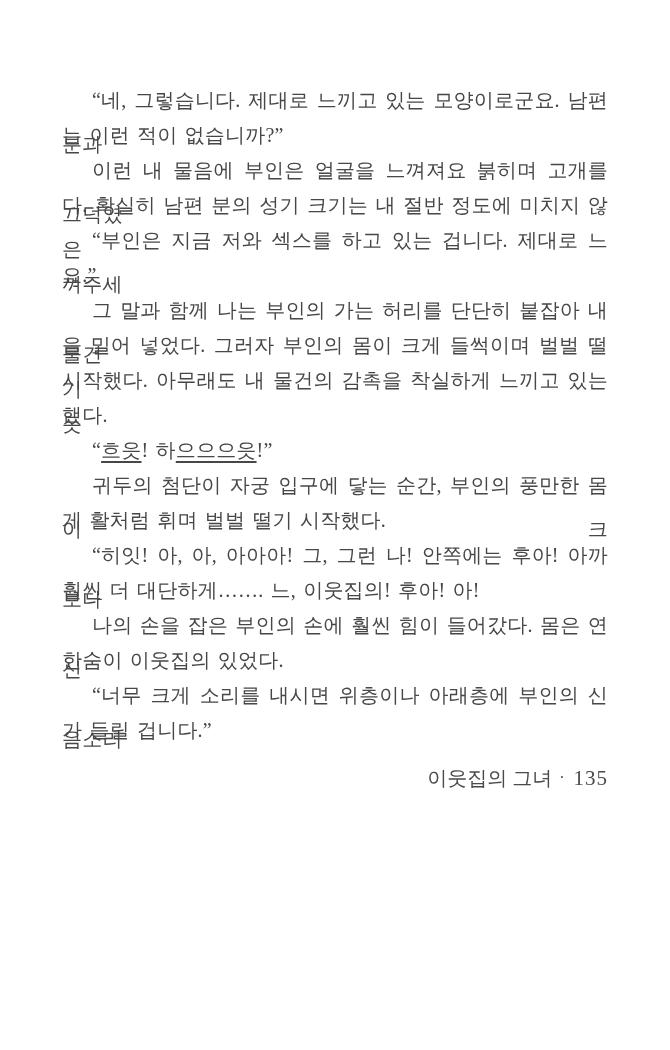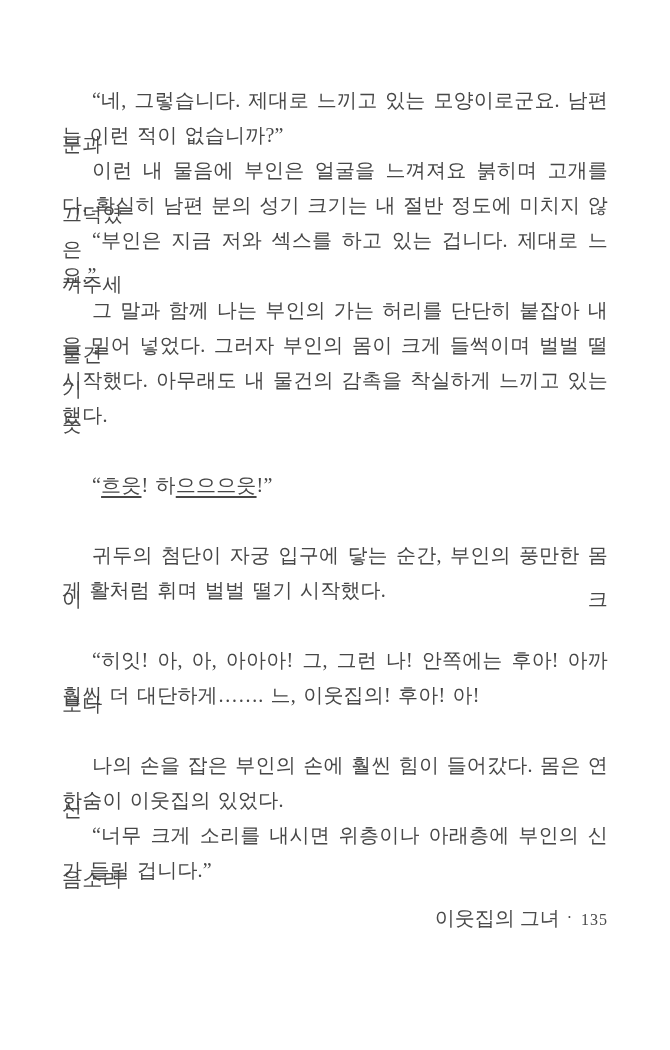--- a/index.html
+++ b/index.html
@@ -28,40 +28,40 @@
     white-space: nowrap;
     letter-spacing: 0.2px;
     word-spacing: 2px;
   }
   .j {
     white-space: normal;
     text-align: justify;
     text-align-last: justify;
   }
   .ind { text-indent: 30px; }
-  .gap { margin-top: 35px; }
+  .gap { }
   .u {
     text-decoration: underline;
     text-underline-offset: 4px;
   }
   .footer {
     margin-top: 20px;
     text-align: right;
     font-size: 20px;
     line-height: 30px;
     color: #4a4a4a;
   }
   .footer .sep {
     display: inline-block;
     margin: 0 9px 0 7px;
     font-size: 16px;
     vertical-align: 2px;
   }
   .footer .num {
-    font-size: 16px;
+    font-size: 21px;
     letter-spacing: 1px;
   }
 </style>
 </head>
 <body>
 
 <div class="page">
 
   <div class="ln ind j">“네, 그렇습니다. 제대로 느끼고 있는 모양이로군요. 남편 분과</div>
   <div class="ln">는 이런 적이 없습니까?”</div>

